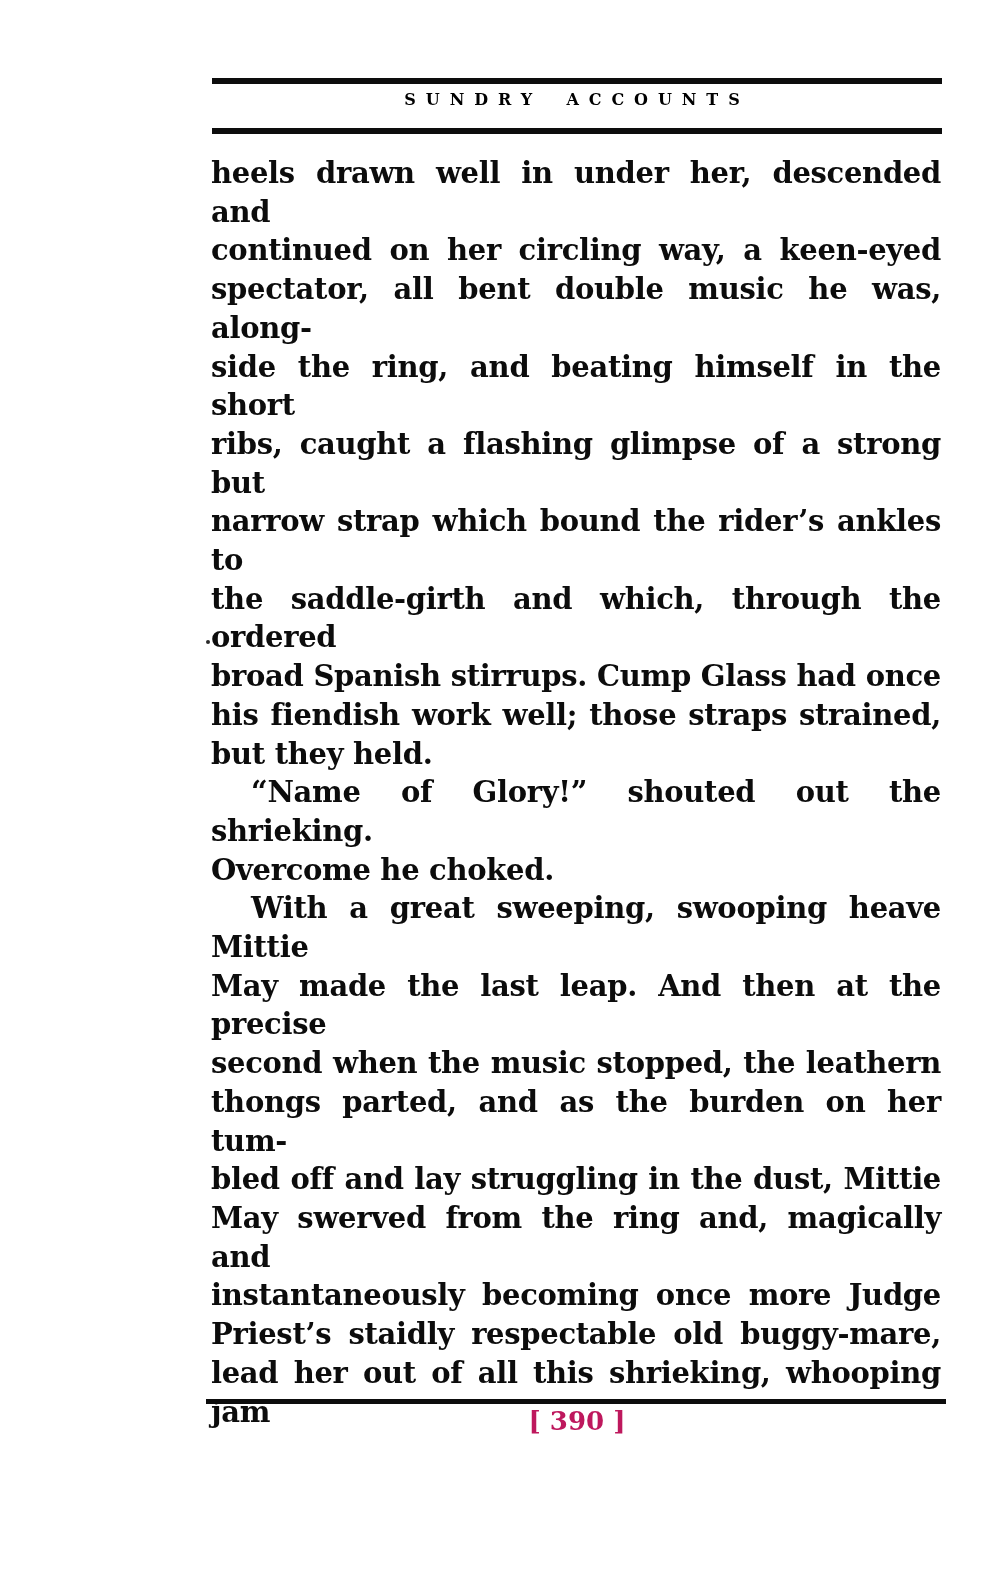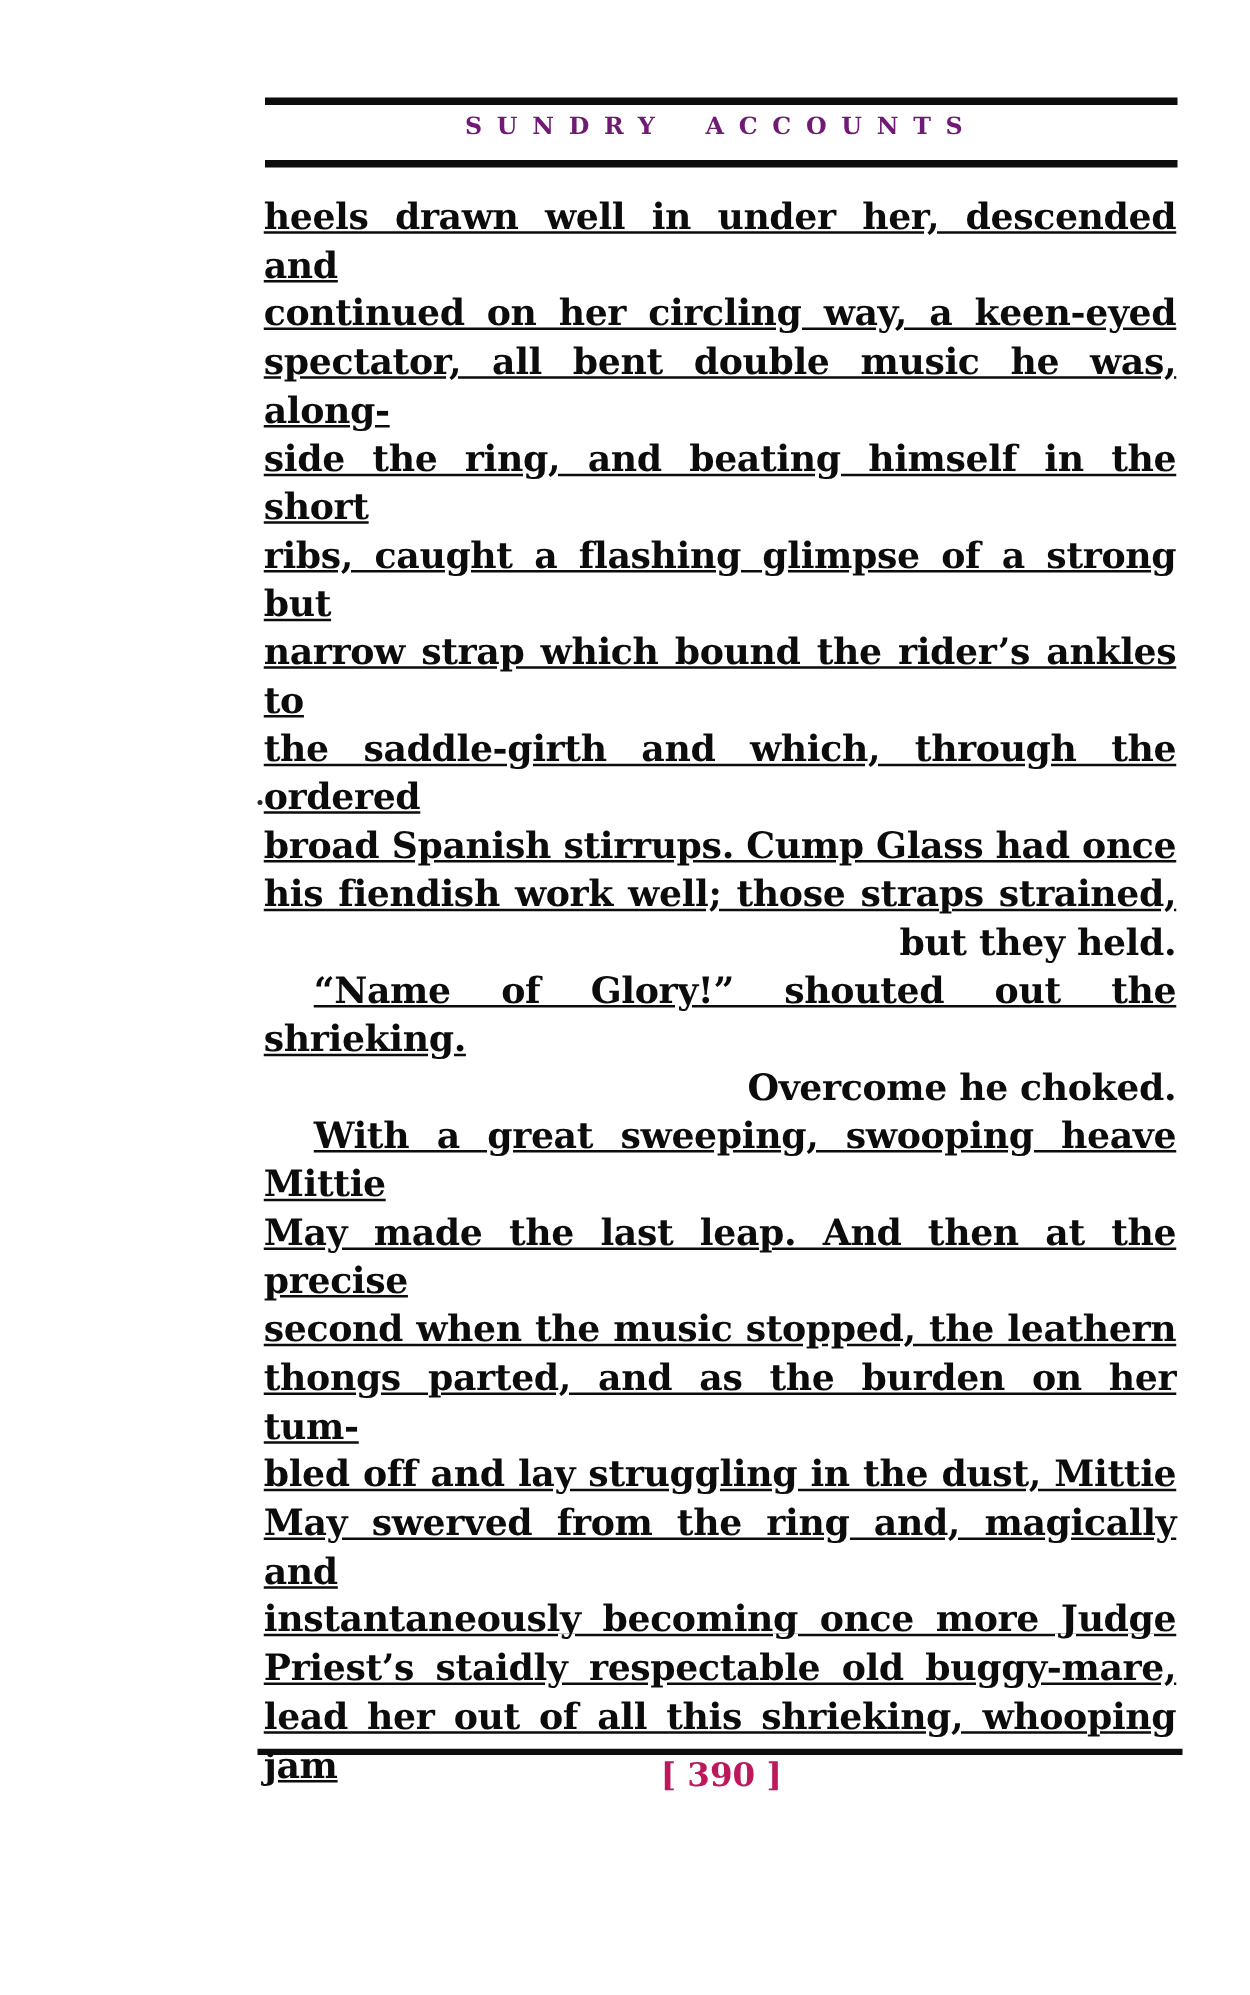--- a/index.html
+++ b/index.html
@@ -24,50 +24,49 @@
   }
   .rule-top    { top: 78px;  height: 6px; }
   .rule-head   { top: 128px; height: 6px; }
   .rule-footer { top: 1399px; height: 5px; left: 206px; width: 740px; }
   .running-head {
     position: absolute;
     top: 90px;
     left: 212px;
     width: 730px;
     text-align: center;
-    font-size: 19px;
+    font-size: 16px;
     font-weight: bold;
     letter-spacing: 0.62em;
     word-spacing: 0.55em;
-    color: #701a75;
+    color: #000000;
     white-space: nowrap;
   }
   .body-text {
     position: absolute;
     top: 154px;
     left: 211px;
     width: 730px;
     font-size: 29px;
     font-weight: bold;
     letter-spacing: -0.3px;
     line-height: 38.7px;
     color: #0c0c0c;
   }
   .paragraph { margin: 0; }
   .paragraph.indent .line:first-child { text-indent: 40px; }
   .line {
     white-space: normal;
-    text-align: right;
+    text-align: left;
   }
   .line.just {
     text-align: justify;
     text-align-last: justify;
     -moz-text-align-last: justify;
     text-justify: inter-word;
-    text-decoration: underline;
   }
   .page-number {
     position: absolute;
     top: 1406px;
     left: 212px;
     width: 730px;
     text-align: center;
     font-size: 26px;
     font-weight: bold;
     color: #be185d;

